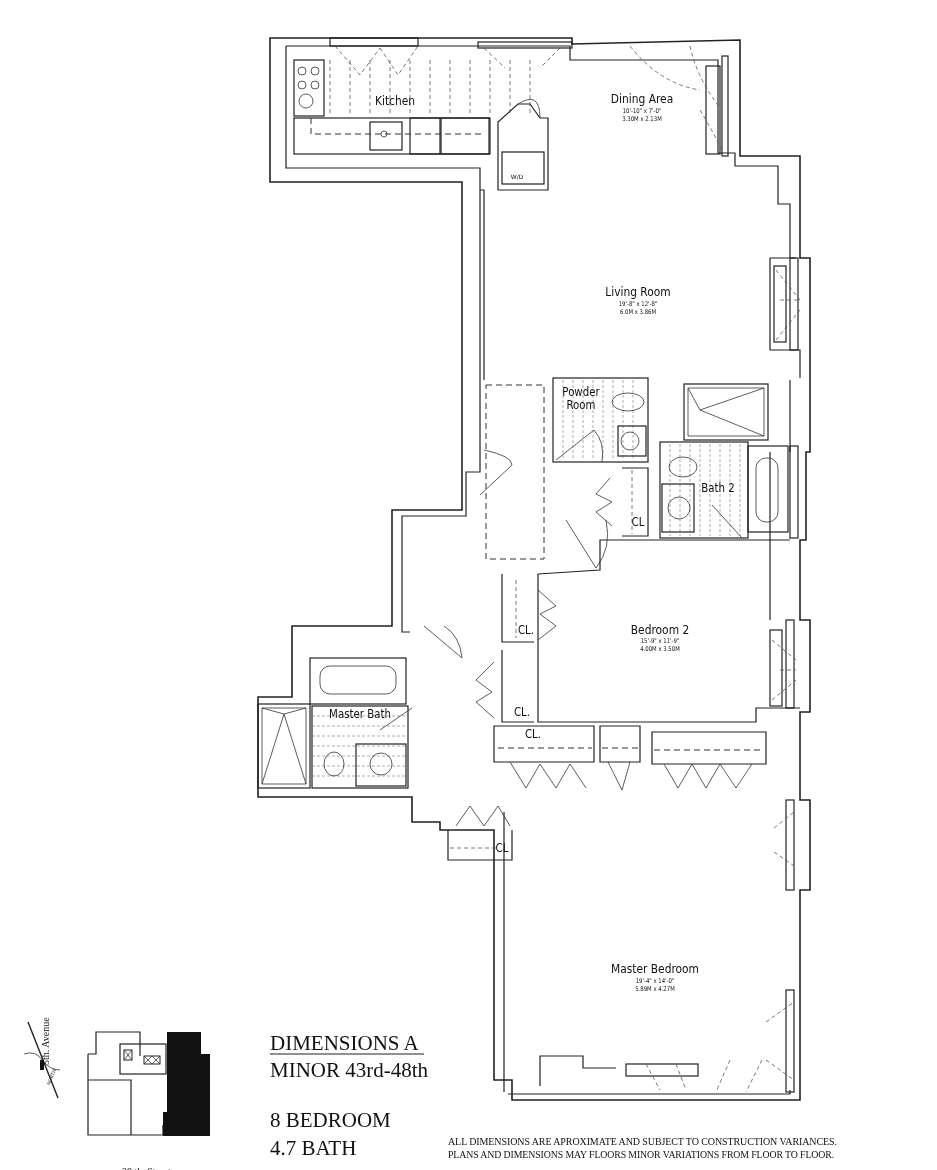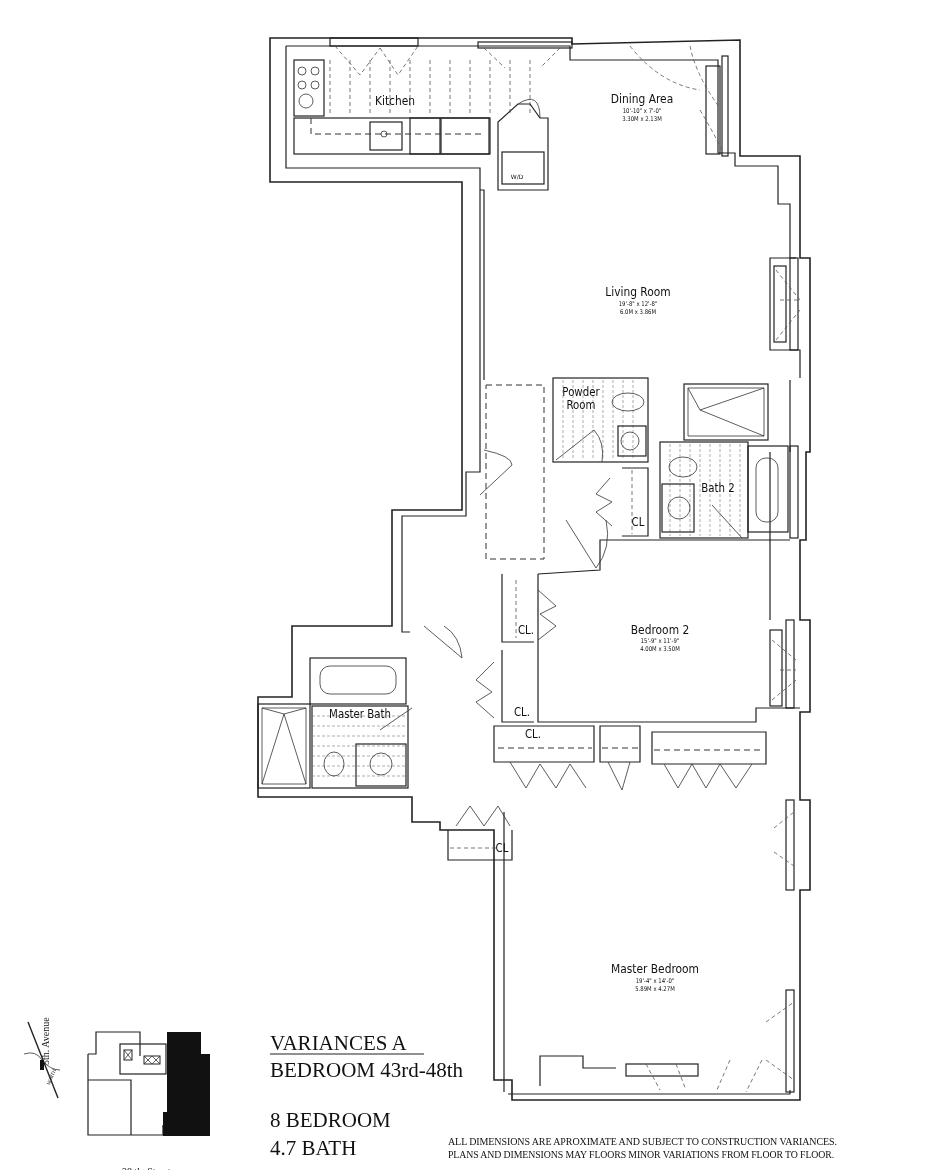--- a/index.html
+++ b/index.html
@@ -218,19 +218,19 @@
 <div class="lbl room" style="left:590px;top:962px;width:130px;">Master Bedroom</div>
 <div class="lbl dim" style="left:590px;top:978px;width:130px;">19'-4" x 14'-0"</div>
 <div class="lbl dim" style="left:590px;top:986px;width:130px;">5.89M x 4.27M</div>
 
 <div class="lbl" style="left:502px;top:174px;width:30px;font-size:6px;">W/D</div>
 
 <div class="serif" style="left:40px;top:1065px;font-size:10px;transform:rotate(-90deg);transform-origin:left top;width:60px;">5th. Avenue</div>
 <div class="serif" style="left:46px;top:1084px;font-size:5px;transform:rotate(-68deg);transform-origin:left top;">NORTH</div>
 <div class="serif" style="left:122px;top:1146px;font-size:10px;margin-top:20px;">38 th. Street</div>
 
-<div class="serif" style="left:270px;top:1031px;font-size:21px;">VARIANCES A</div>
-<div class="serif" style="left:270px;top:1058px;font-size:21px;">BEDROOM 43rd-48th</div>
+<div class="serif" style="left:270px;top:1031px;font-size:21px;">DIMENSIONS A</div>
+<div class="serif" style="left:270px;top:1058px;font-size:21px;">MINOR 43rd-48th</div>
 <div class="serif" style="left:270px;top:1108px;font-size:21px;">8 BEDROOM</div>
 <div class="serif" style="left:270px;top:1136px;font-size:21px;">4.7 BATH</div>
 
 <div class="serif" style="left:448px;top:1136px;font-size:10px;letter-spacing:-0.1px;text-align:right;">ALL DIMENSIONS ARE APROXIMATE AND SUBJECT TO CONSTRUCTION VARIANCES.</div>
 <div class="serif" style="left:448px;top:1149px;font-size:9.8px;letter-spacing:-0.1px;">PLANS AND DIMENSIONS MAY FLOORS MINOR VARIATIONS FROM FLOOR TO FLOOR.</div>
 
 </body></html>

